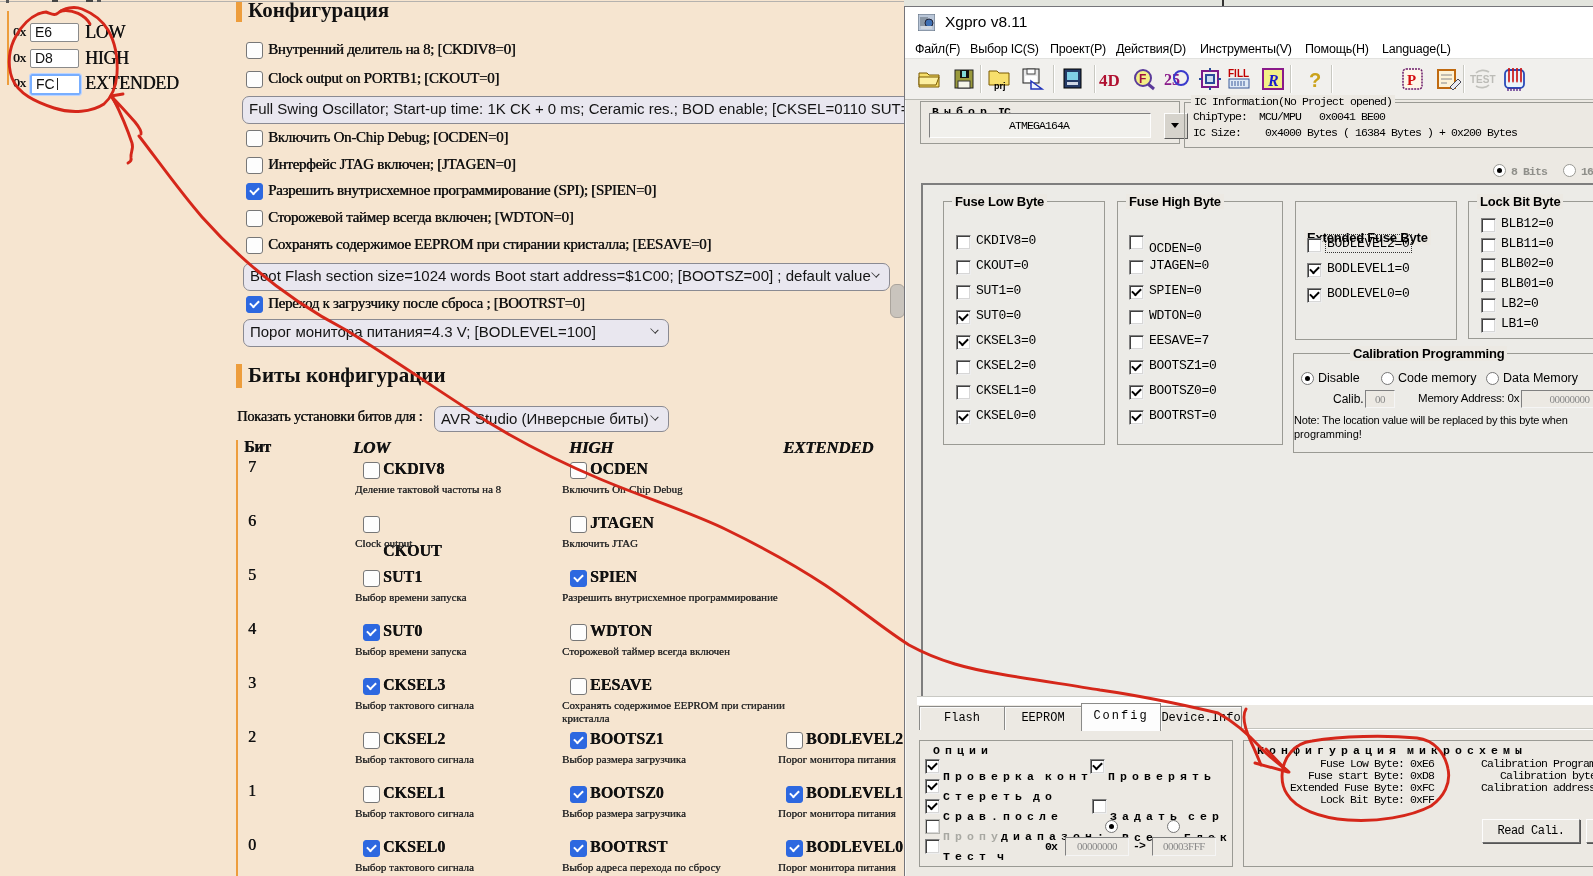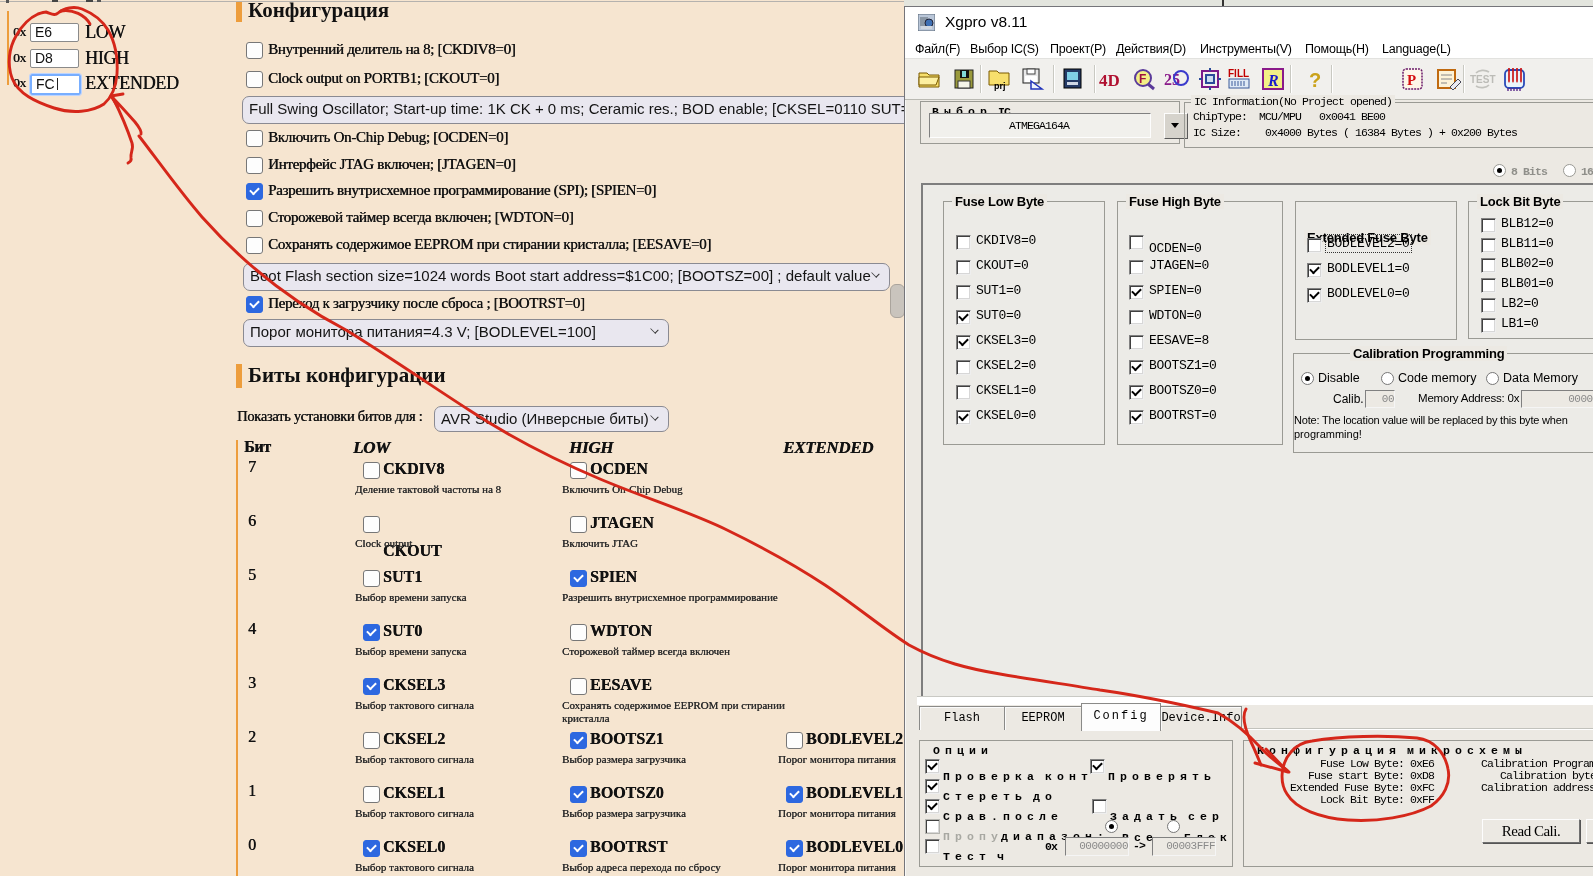--- a/index.html
+++ b/index.html
@@ -28,21 +28,21 @@
 .toolbar{position:absolute;left:0;top:51px;width:100%;height:40px;background:#f1f0ed;border-top:1px solid #e2e2df;border-bottom:1px solid #b9b9b2;}
 .grp{position:absolute;border:1px solid #9a9a94;}
 .grp .gt{position:absolute;top:-8px;background:#ece9e3;padding:0 3px;white-space:pre;}
 .sm{font-family:"Liberation Mono",monospace;font-size:11.5px;letter-spacing:-0.9px;white-space:pre;position:absolute;color:#000;}
 .xcb{position:absolute;width:13px;height:13px;background:#fff;border:1px solid;border-color:#818181 #eee #eee #818181;box-shadow:inset 1px 1px 0 #404040 , inset -1px -1px 0 #d7d7d7;}
 .xcb.on::after{content:"";position:absolute;left:2px;top:2px;width:7px;height:4px;border-left:2px solid #000;border-bottom:2px solid #000;transform:rotate(-45deg);}
 .xrad{position:absolute;width:11px;height:11px;border-radius:50%;background:#fff;border:1px solid #777;}
 .xrad.on::after{content:"";position:absolute;left:3px;top:3px;width:5px;height:5px;border-radius:50%;background:#000;}
 .xlab{position:absolute;font-family:"Liberation Mono",monospace;font-size:13px;letter-spacing:-0.3px;color:#000;white-space:nowrap;}
 .sunk{position:absolute;border:1px solid;border-color:#808080 #fdfdfd #fdfdfd #808080;background:#ece9e3;}
-.field{position:absolute;border:1px solid;border-color:#808080 #f5f5f5 #f5f5f5 #808080;background:#ece9e3;font-family:Liberation Mono, monospace;font-size:11px;letter-spacing:-0.5px;color:#8a8a8a;text-align:right;}
+.field{position:absolute;border:1px solid;border-color:#808080 #f5f5f5 #f5f5f5 #808080;background:#ece9e3;font-family:Liberation Serif, serif;font-size:11px;letter-spacing:-0.5px;color:#8a8a8a;text-align:center;}
 .tab{position:absolute;height:23px;background:#ece9e3;border:1px solid #8a8a88;border-bottom:none;box-shadow:inset 1px 1px 0 #fbfbfb;font-family:"Liberation Mono",monospace;font-size:14px;text-align:center;}
 .btn{position:absolute;background:#ece9e3;border:1px solid;border-color:#fdfdfd #6f6f6f #6f6f6f #fdfdfd;box-shadow:1px 1px 0 #555;font-family:"Liberation Mono",monospace;font-size:14px;text-align:center;}
 .ru{font-family:"Liberation Mono",monospace;font-weight:bold;font-size:11.5px;letter-spacing:-0.9px;white-space:pre;margin-top:11px;}
 svg.overlay{position:absolute;left:0;top:0;z-index:50;pointer-events:none;}
 </style></head>
 <body>
 <div class="page">
 
   <div class="abs" style="left:0;top:1px;width:905px;height:1px;background:#b5b2ae;"></div>
   <div class="abs" style="left:6px;top:0;width:3px;height:3px;background:#555;"></div>
@@ -326,21 +326,21 @@
       </div>
       <div class="xcb " style="left:224px;top:228px;"></div>
       <div class="xlab" style="left:244px;top:226px;margin-top:8px;">OCDEN=0</div>
       <div class="xcb " style="left:224px;top:253px;"></div>
       <div class="xlab" style="left:244px;top:251px;">JTAGEN=0</div>
       <div class="xcb on" style="left:224px;top:278px;"></div>
       <div class="xlab" style="left:244px;top:276px;">SPIEN=0</div>
       <div class="xcb " style="left:224px;top:303px;"></div>
       <div class="xlab" style="left:244px;top:301px;">WDTON=0</div>
       <div class="xcb " style="left:224px;top:328px;"></div>
-      <div class="xlab" style="left:244px;top:326px;">EESAVE=8</div>
+      <div class="xlab" style="left:244px;top:326px;">EESAVE=7</div>
       <div class="xcb on" style="left:224px;top:353px;"></div>
       <div class="xlab" style="left:244px;top:351px;">BOOTSZ1=0</div>
       <div class="xcb on" style="left:224px;top:378px;"></div>
       <div class="xlab" style="left:244px;top:376px;">BOOTSZ0=0</div>
       <div class="xcb on" style="left:224px;top:403px;"></div>
       <div class="xlab" style="left:244px;top:401px;">BOOTRST=0</div>
       <div class="grp" style="left:390px;top:194px;width:160px;height:137px;">
         <div class="gt" style="left:8px;font-size:13px;font-weight:bold;letter-spacing:-0.2px;margin-top:36px;">Extended Fuse Byte</div>
       </div>
       <div class="xcb " style="left:402px;top:231px;"></div>
@@ -422,21 +422,21 @@
   <div class="gt ru" style="left:10px;">К о н ф и г у р а ц и я  м и к р о с х е м ы</div>
  </div>
  <div id="cfgchip">
       <div class="sm" style="left:529px;top:750px;transform:translateX(-100%);">Fuse Low Byte: 0xE6</div>
       <div class="sm" style="left:529px;top:762px;transform:translateX(-100%);">Fuse start Byte: 0xD8</div>
       <div class="sm" style="left:529px;top:774px;transform:translateX(-100%);">Extended Fuse Byte: 0xFC</div>
       <div class="sm" style="left:529px;top:786px;transform:translateX(-100%);">Lock Bit Byte: 0xFF</div>
       <div class="sm" style="left:576px;top:750px;">Calibration Program</div>
       <div class="sm" style="left:595px;top:762px;">Calibration byte</div>
       <div class="sm" style="left:576px;top:774px;">Calibration address</div>
-      <div class="btn" style="left:577px;top:812px;width:96px;height:22px;line-height:22px;font-size:15px;letter-spacing:-0.5px;font-family:Liberation Serif, serif;">Read Cali.</div>
+      <div class="btn" style="left:577px;top:812px;width:96px;height:22px;line-height:22px;font-size:12px;letter-spacing:-0.5px;">Read Cali.</div>
       <div class="btn" style="left:681px;top:812px;width:30px;height:22px;"></div>
     </div>
 </div>
 
 <svg class="overlay" width="1593" height="876" viewBox="0 0 1593 876" fill="none">
  <g stroke="#d5271a" stroke-width="2.9" stroke-linecap="round" stroke-linejoin="round">
   <path d="M46,12 C52,14 55,16 58,13 C64,8 74,6 82,9 C92,13 102,20 108,30 C115,42 118,58 117,74 C116,87 112,97 104,104 C92,112 72,114 54,108 C36,102 18,94 12,78 C7,64 9,48 16,36 C21,27 29,18 38,14 C41,13 44,12 46,12 Z"></path>
   <path d="M90,24 C85,15 73,9 61,11"></path>
   <path d="M111,96 L123,94 M111,96 L118,107"></path>
   <path d="M112,97 C119,104 127,113 135,122 C139,127 142,131 141,134"></path>

